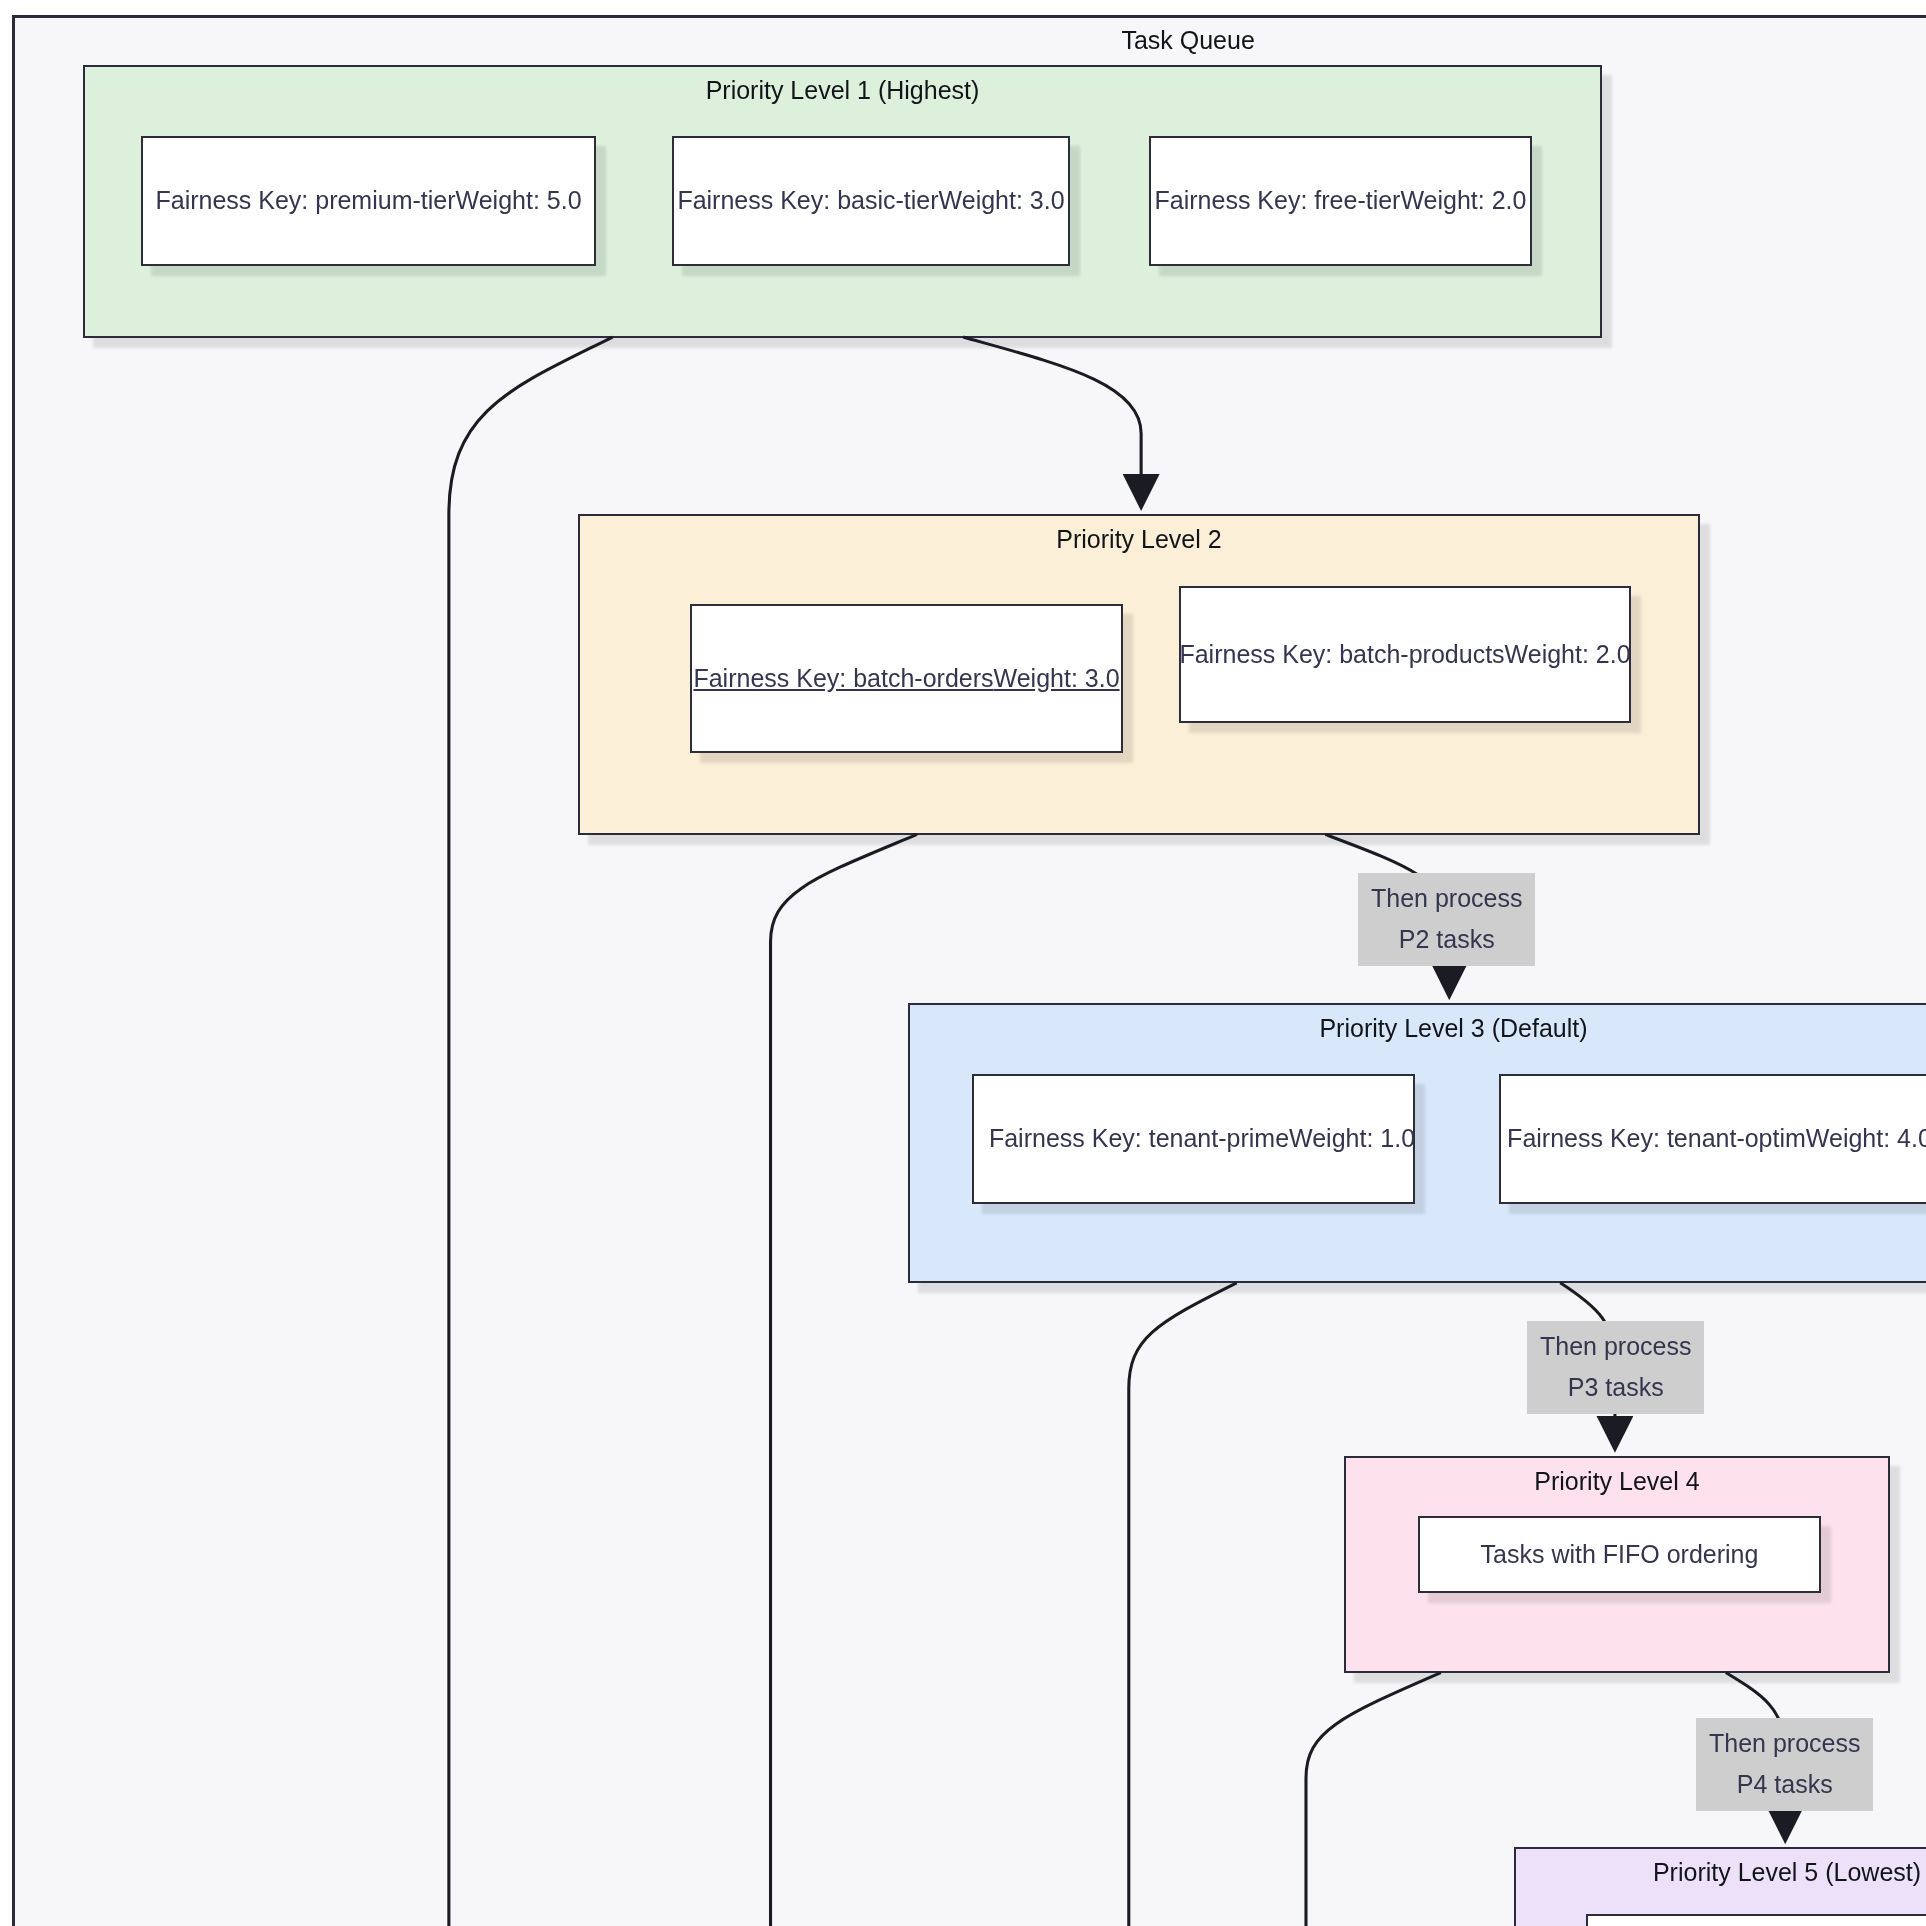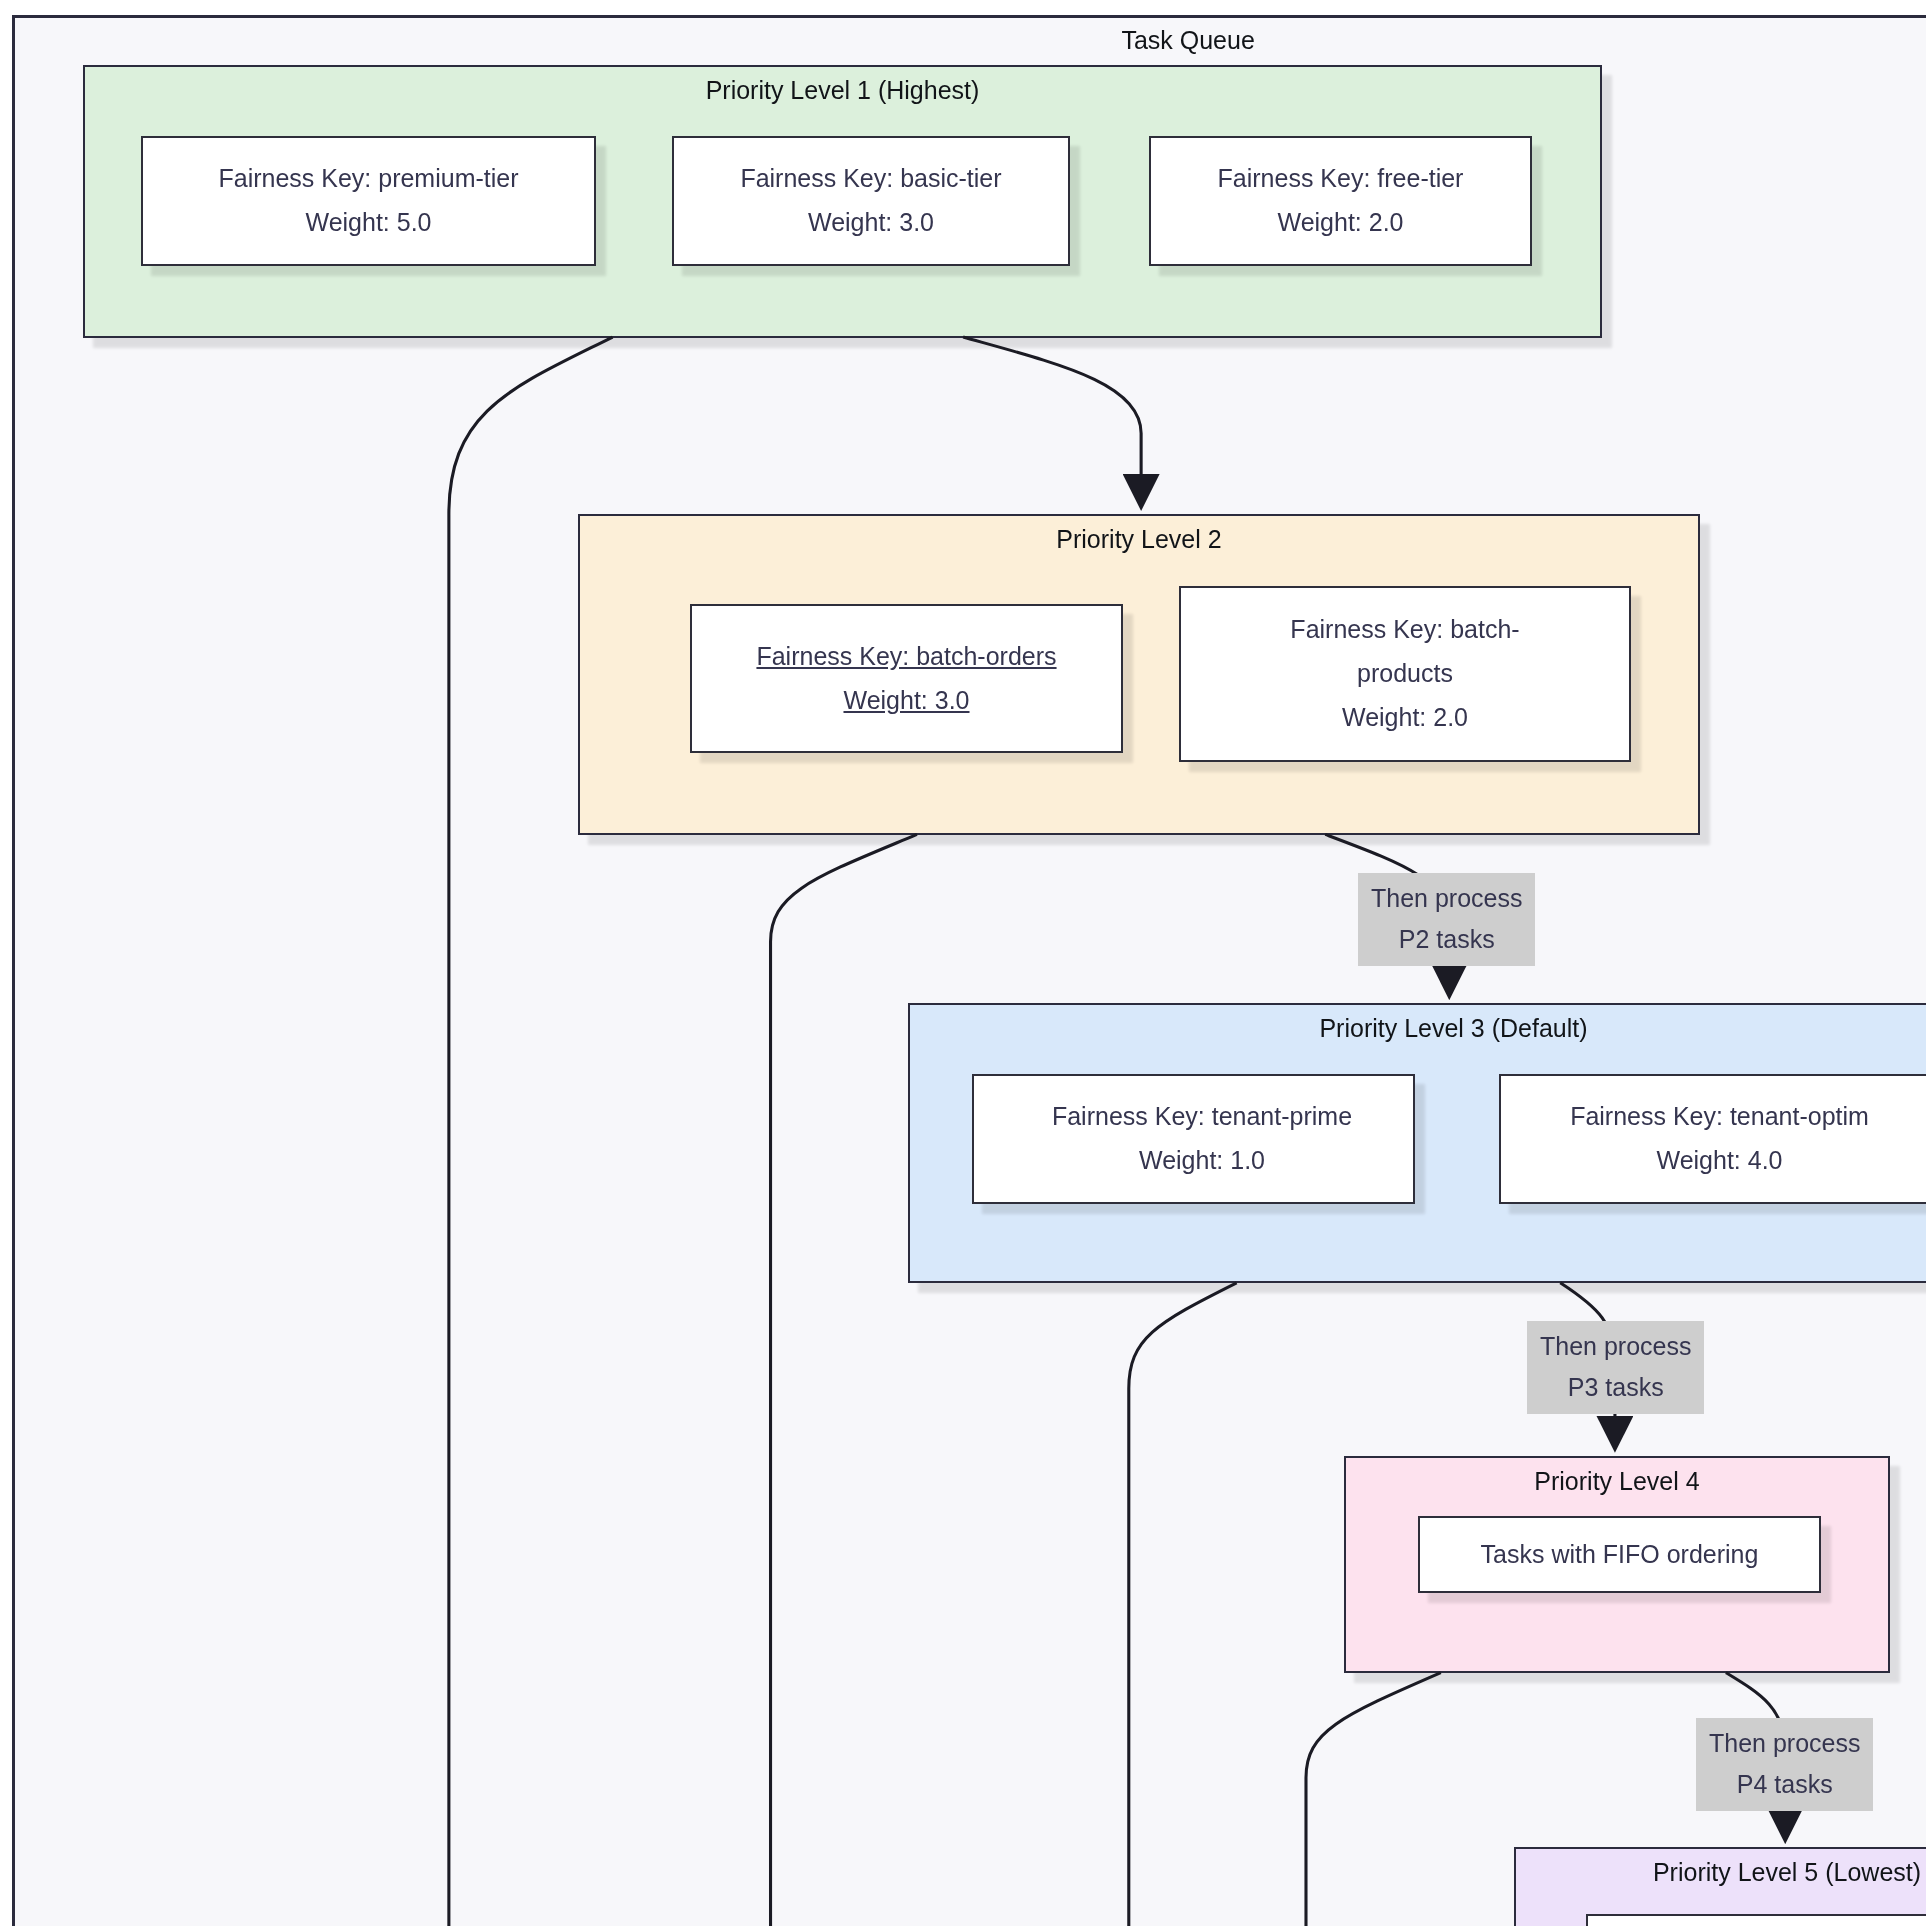--- a/index.html
+++ b/index.html
@@ -29,21 +29,21 @@
     padding-top:8.5px;
     font-size:25px;
     color:#111418;
     white-space:nowrap;
   }
   .node{
     position:absolute;
     background:#ffffff;
     border:2.7px solid #2e2e3a;
     box-sizing:border-box;
-    display:flex;flex-direction:column;
+    display:flex;flex-direction:row;
     align-items:center;justify-content:center;
     text-align:center;
     font-size:25px;
     line-height:1.75;
     color:#35354f;
     white-space:nowrap;
   }
   .edge-label{
     position:absolute;
     background:var(--label-bg);
@@ -85,21 +85,21 @@
     <div>Weight: 2.0</div>
   </div>
 
   <div class="cluster shadowed" style="left:578px;top:514px;width:1122px;height:321px;background:var(--p2);">
     <div class="cluster-title">Priority Level 2</div>
   </div>
   <div class="node shadowed" style="left:690px;top:604px;width:433px;height:149px;text-decoration:underline;">
     <div>Fairness Key: batch-orders</div>
     <div>Weight: 3.0</div>
   </div>
-  <div class="node shadowed" style="left:1179px;top:586px;width:452px;height:176px;">
+  <div class="node shadowed" style="left:1179px;top:586px;width:452px;height:137px;">
     <div>Fairness Key: batch-</div>
     <div>products</div>
     <div>Weight: 2.0</div>
   </div>
 
   <div class="cluster shadowed" style="left:908px;top:1003px;width:1091px;height:280px;background:var(--p3);">
     <div class="cluster-title">Priority Level 3 (Default)</div>
   </div>
   <div class="node shadowed" style="left:972px;top:1074px;width:443px;height:130px;padding-left:17px;">
     <div>Fairness Key: tenant-prime</div>

